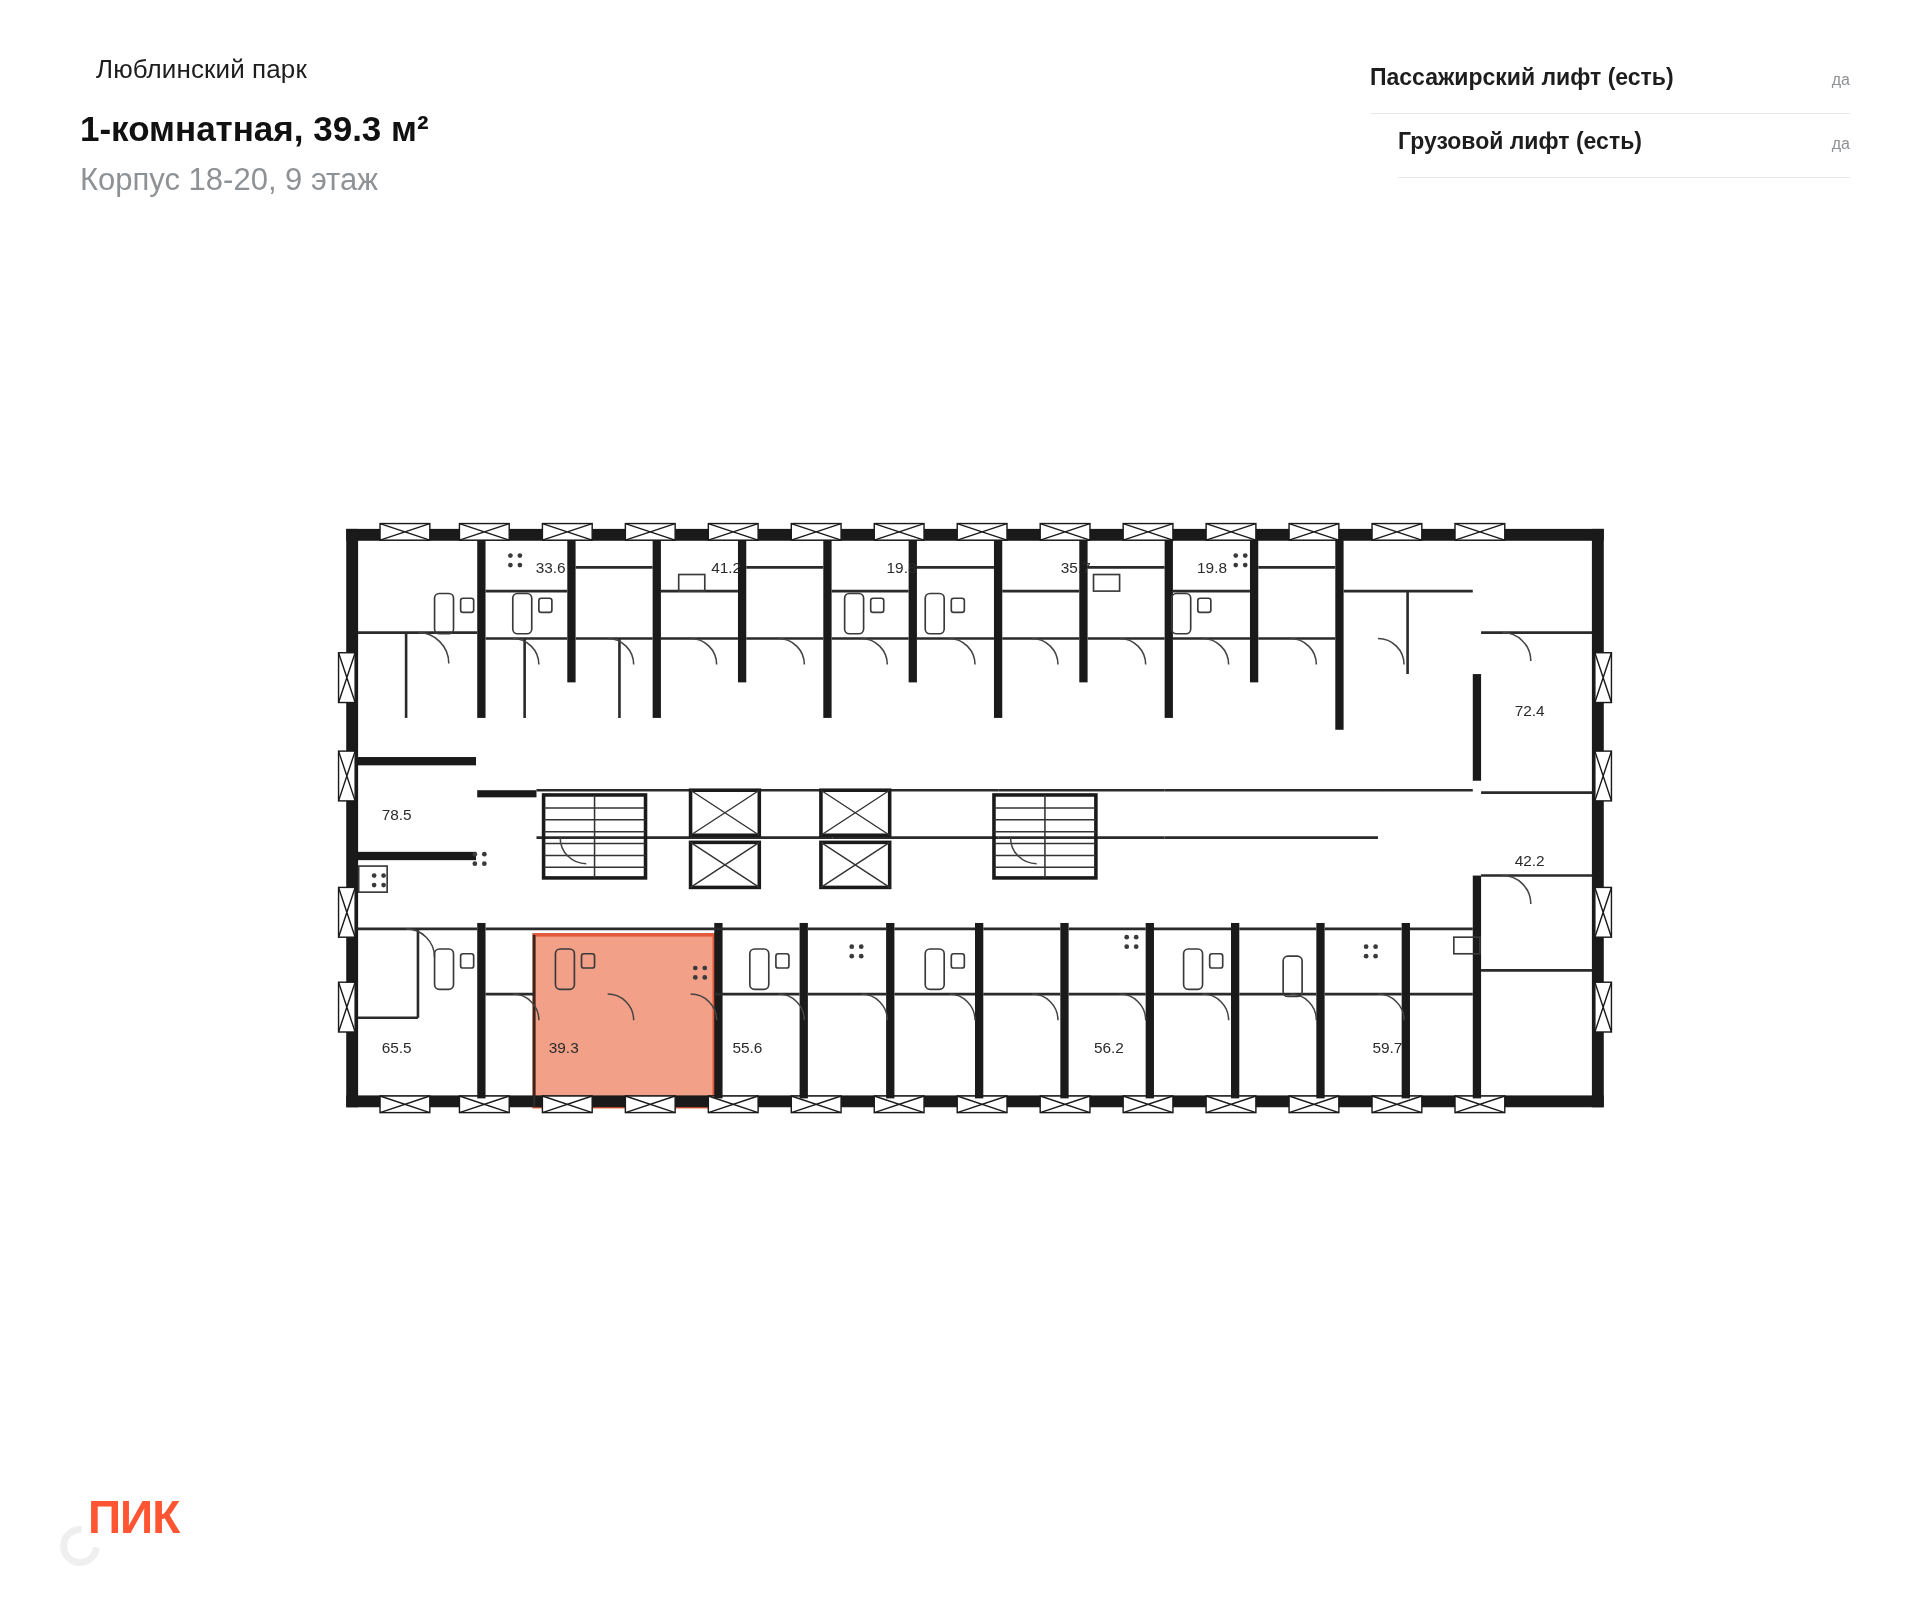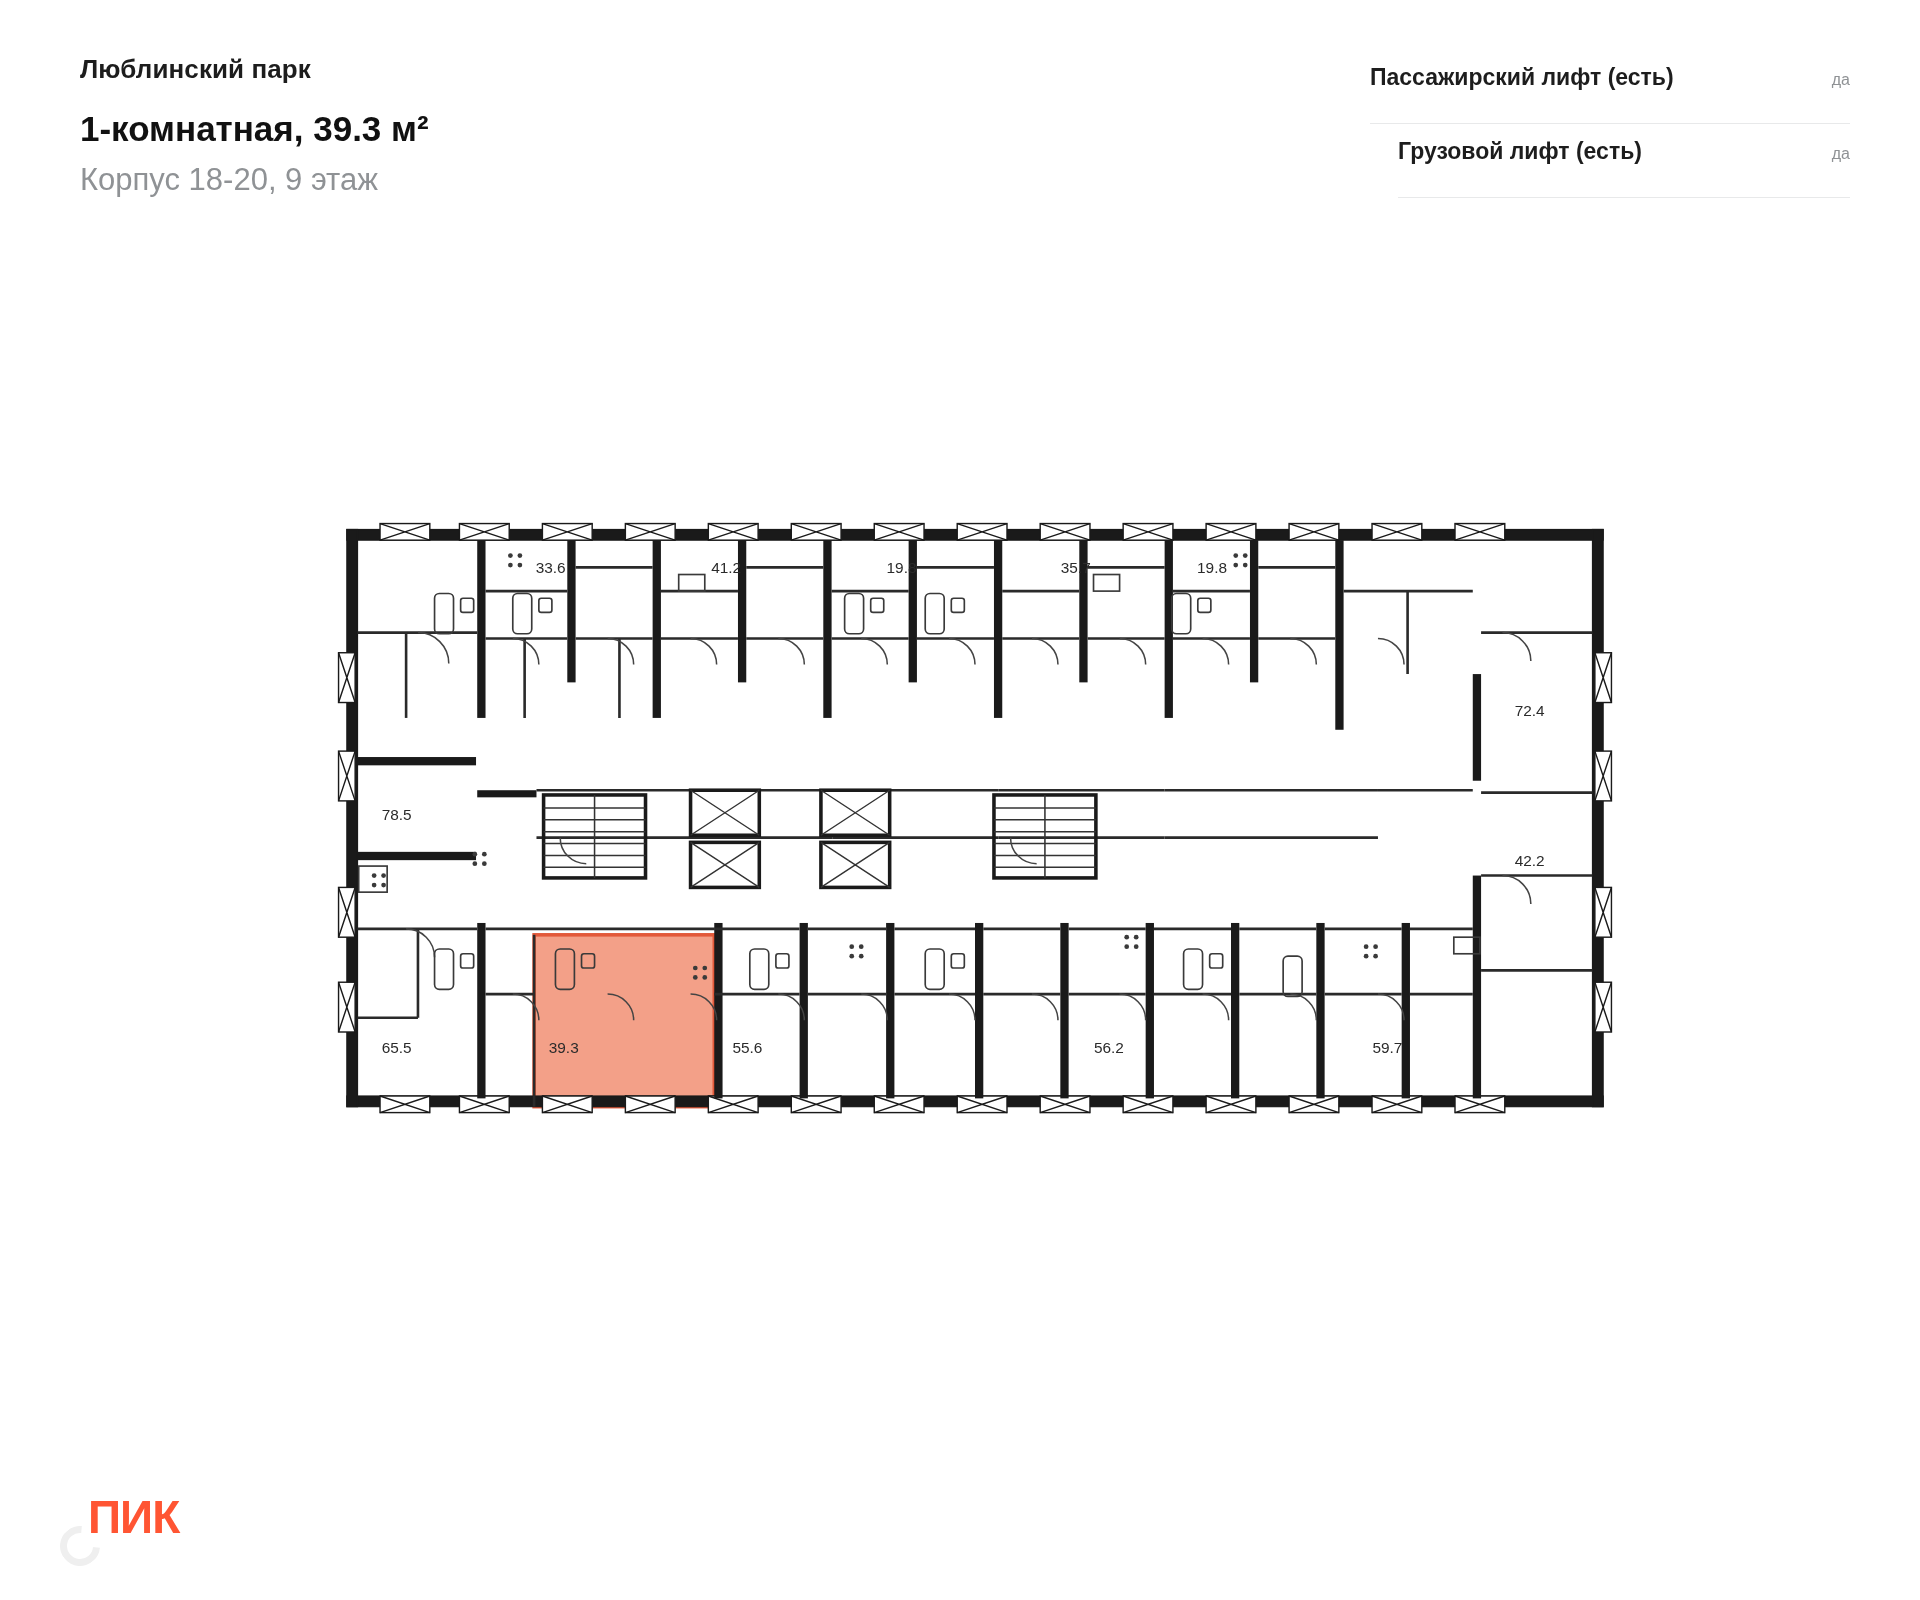--- a/index.html
+++ b/index.html
@@ -20,24 +20,24 @@
   }
 
   
   .header {
     position: absolute;
     top: 54px; left: 80px;
     width: 760px;
   }
   .complex-name {
     font-size: 26px;
-    font-weight: 700;
+    font-weight: 400;
     color: #1d1d1d;
     letter-spacing: 0.1px;
-    margin: 0 0 22px 0;
+    margin: 0 0 22px 16px;
     line-height: 1.2;
   }
   .flat-title {
     font-size: 35px;
     font-weight: 700;
     color: #111;
     margin: 0 0 10px 0;
     line-height: 1.25;
   }
   .flat-sub {
@@ -52,21 +52,21 @@
   .specs {
     position: absolute;
     top: 50px;
     left: 1370px;
     width: 480px;
   }
   .spec-row {
     display: flex;
     align-items: baseline;
     justify-content: space-between;
-    padding: 14px 0 32px 0;
+    padding: 14px 0 22px 0;
     border-bottom: 1px solid #e8e9ea;
   }
   .spec-row:last-child { border-bottom: 1px solid #e8e9ea; margin-left: 28px; }
   .spec-label {
     font-size: 23px;
     font-weight: 700;
     color: #1d1d1d;
   }
   .spec-value {
     font-size: 16px;

